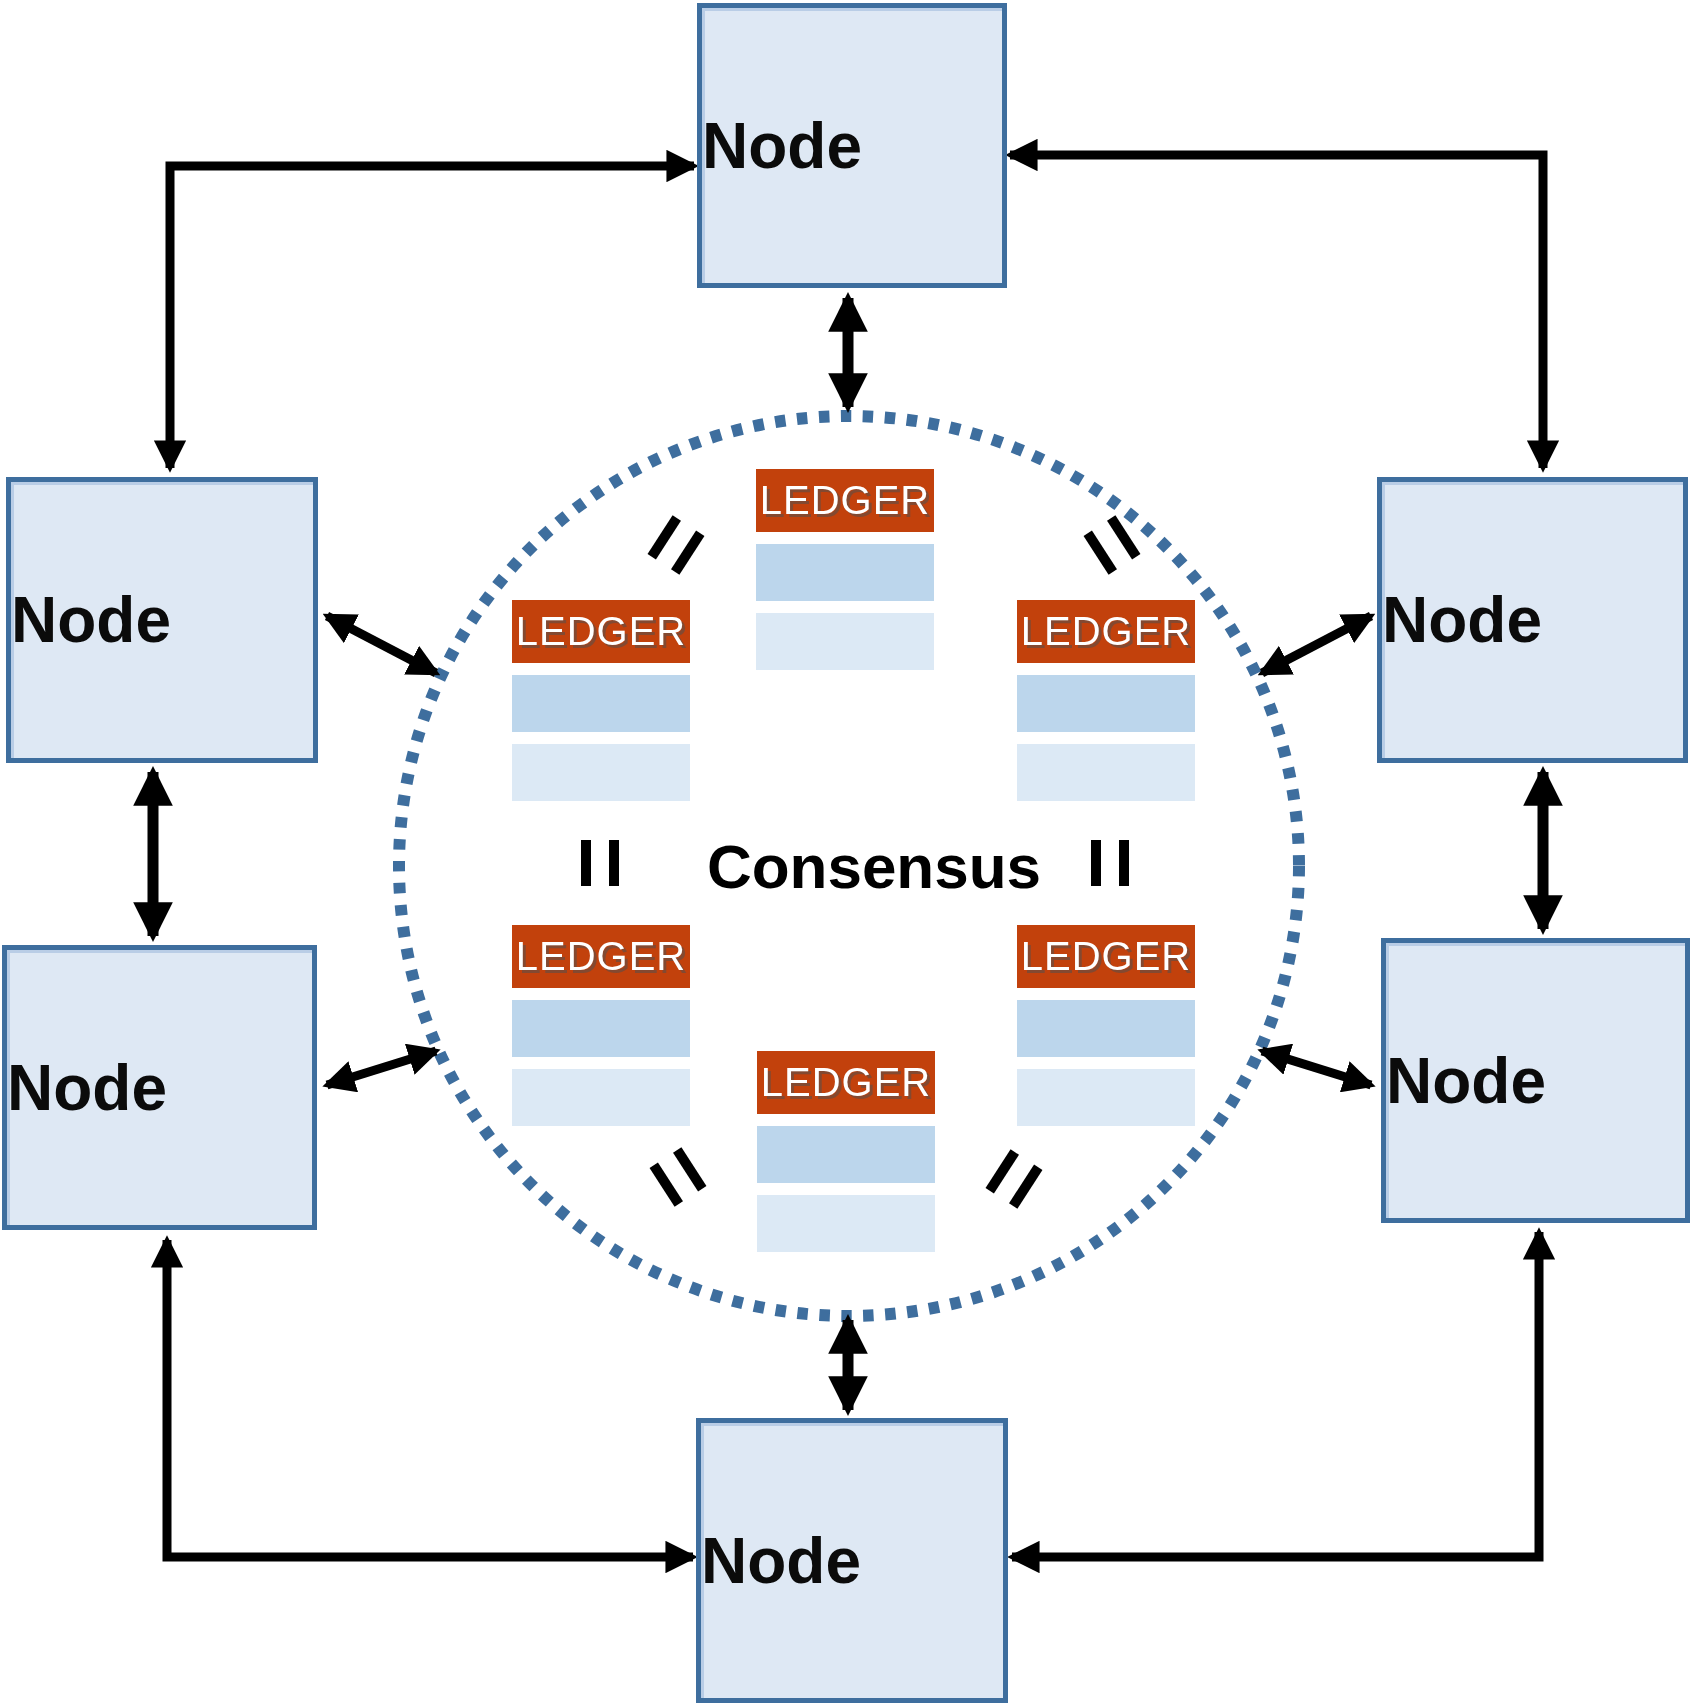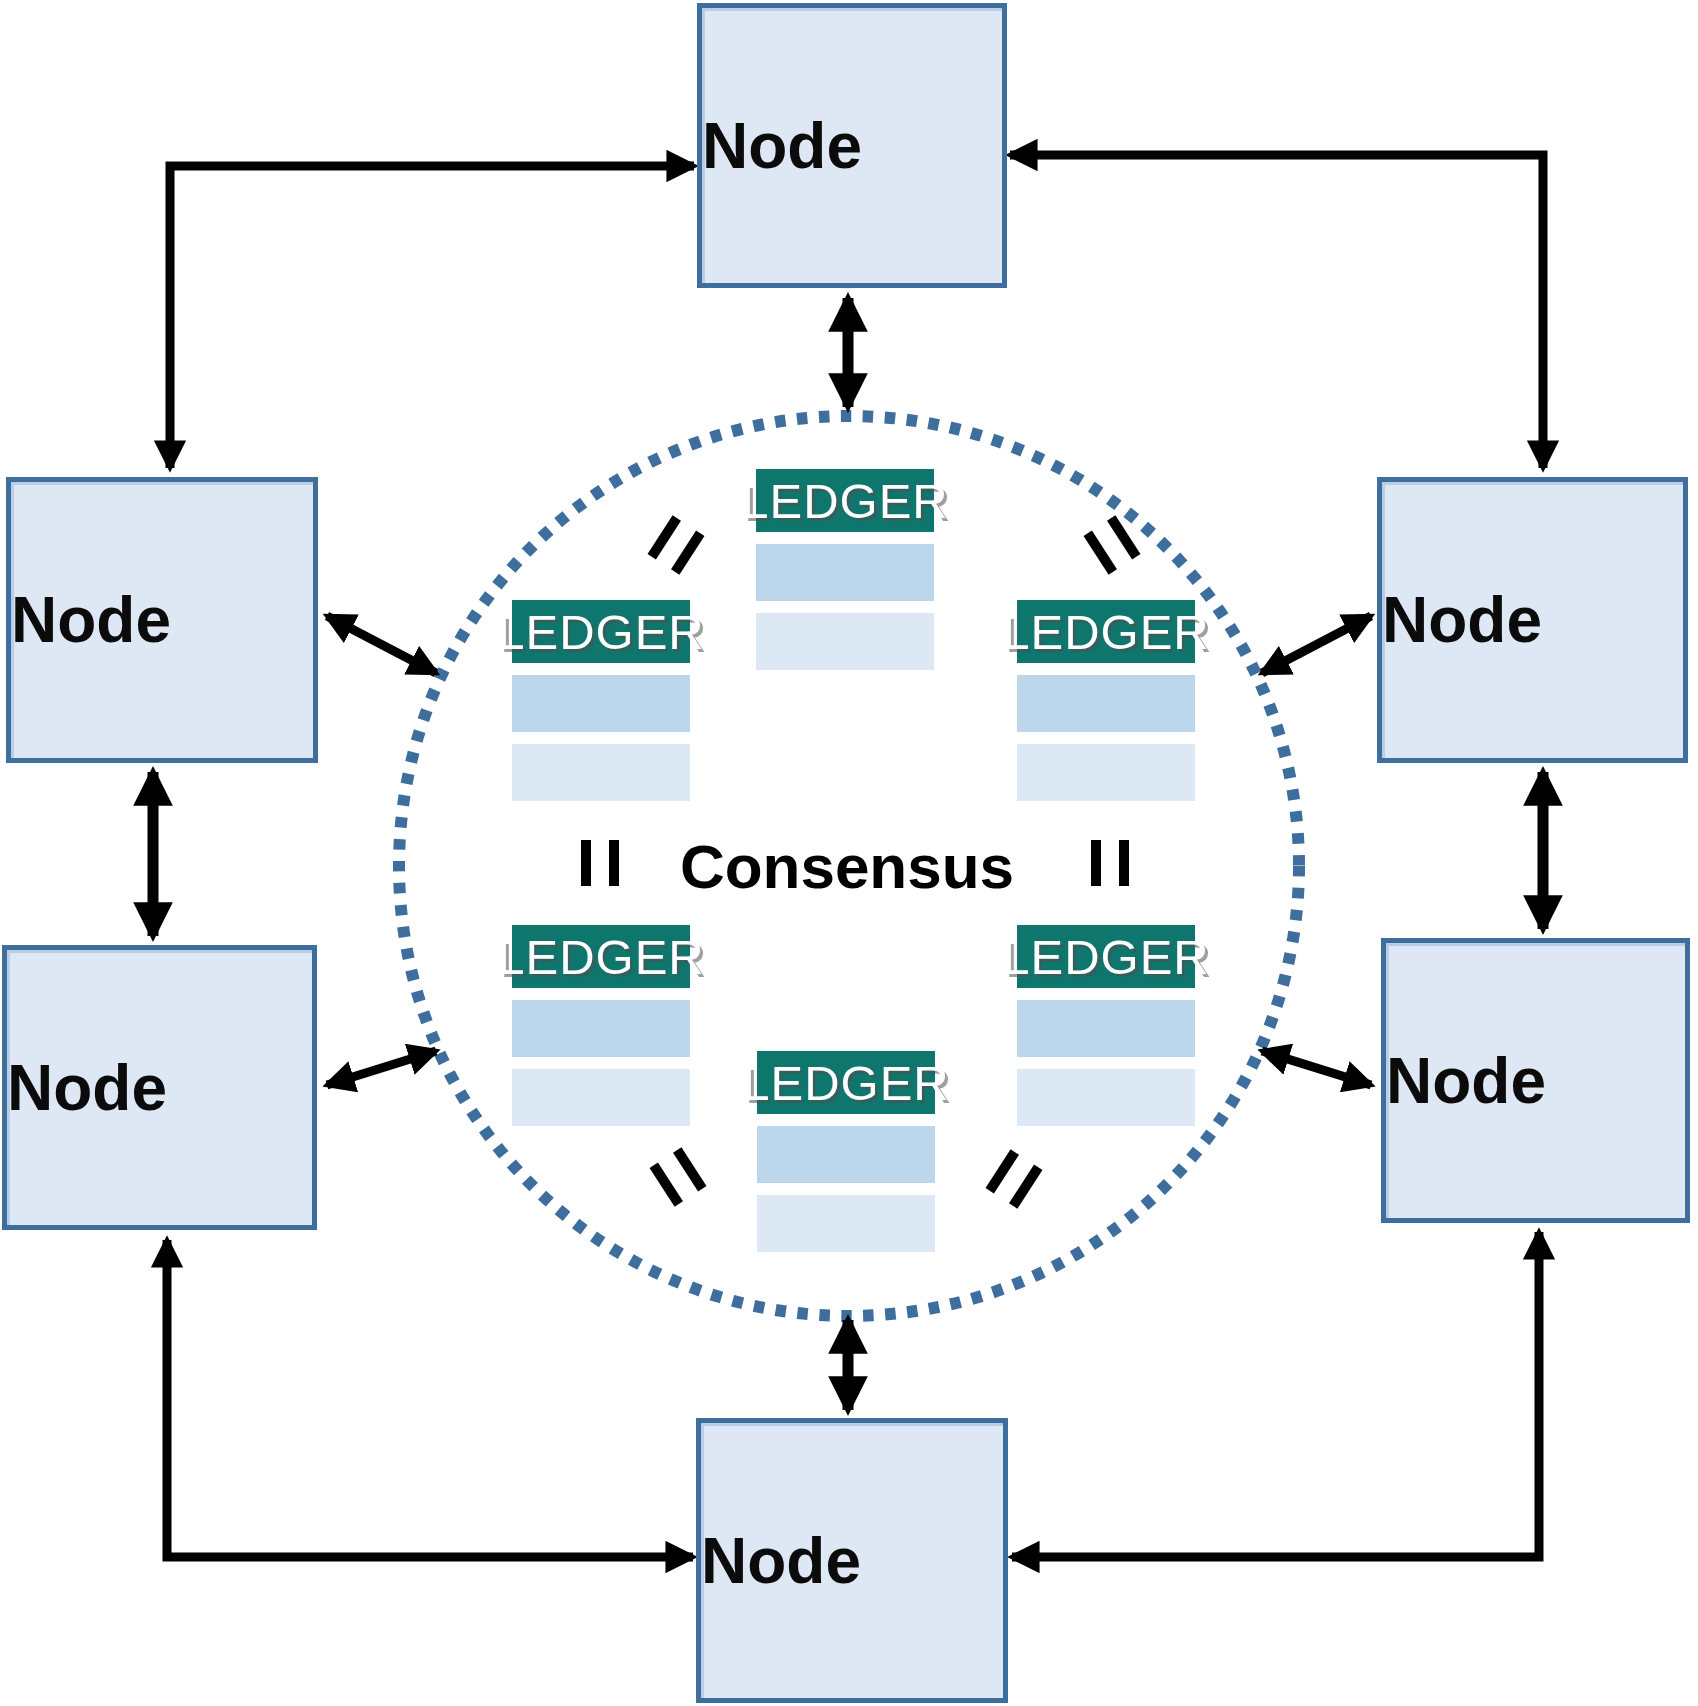--- a/index.html
+++ b/index.html
@@ -27,38 +27,38 @@
   .node-top        {left:697px; top:3px;    width:310px;height:285px;}
   .node-upper-left {left:6px;   top:477px;  width:312px;height:286px;}
   .node-upper-right{left:1377px;top:477px;  width:311px;height:286px;}
   .node-lower-left {left:2px;   top:945px;  width:315px;height:285px;}
   .node-lower-right{left:1381px;top:938px;  width:309px;height:285px;}
   .node-bottom     {left:696px; top:1418px; width:312px;height:285px;}
 
   
   .ledger{position:absolute;width:178px;}
   .ledger .hdr{
-    height:63px;background:#0f766e;
+    height:63px;background:#c2410c;
     display:flex;align-items:center;justify-content:center;
-    color:#ffffff;font-size:49px;font-weight:400;letter-spacing:1px;
+    color:#ffffff;font-size:40px;font-weight:400;letter-spacing:1px;
     text-shadow:3px 3px 0 rgba(80,80,80,0.55);
   }
   .ledger .row{height:57px;margin-top:12px;}
   .ledger .row.mid{background:#bcd6ec;}
   .ledger .row.lit{background:#dce9f5;}
   .ledger-top        {left:756px; top:469px;}
   .ledger-upper-left {left:512px; top:600px;}
   .ledger-upper-right{left:1017px;top:600px;}
   .ledger-lower-left {left:512px; top:925px;}
   .ledger-lower-right{left:1017px;top:925px;}
   .ledger-bottom     {left:757px; top:1051px;}
 
   
   .consensus{
-    position:absolute;left:647px;top:828px;width:400px;height:76px;
+    position:absolute;left:674px;top:828px;width:400px;height:76px;
     display:flex;align-items:center;justify-content:center;
     font-size:62px;font-weight:700;color:#000;
   }
 
   
   .eq{
     position:absolute;width:46px;height:38px;
     display:flex;flex-direction:column;justify-content:space-between;
   }
   .eq .bar{display:block;width:46px;height:10px;background:#000;}

